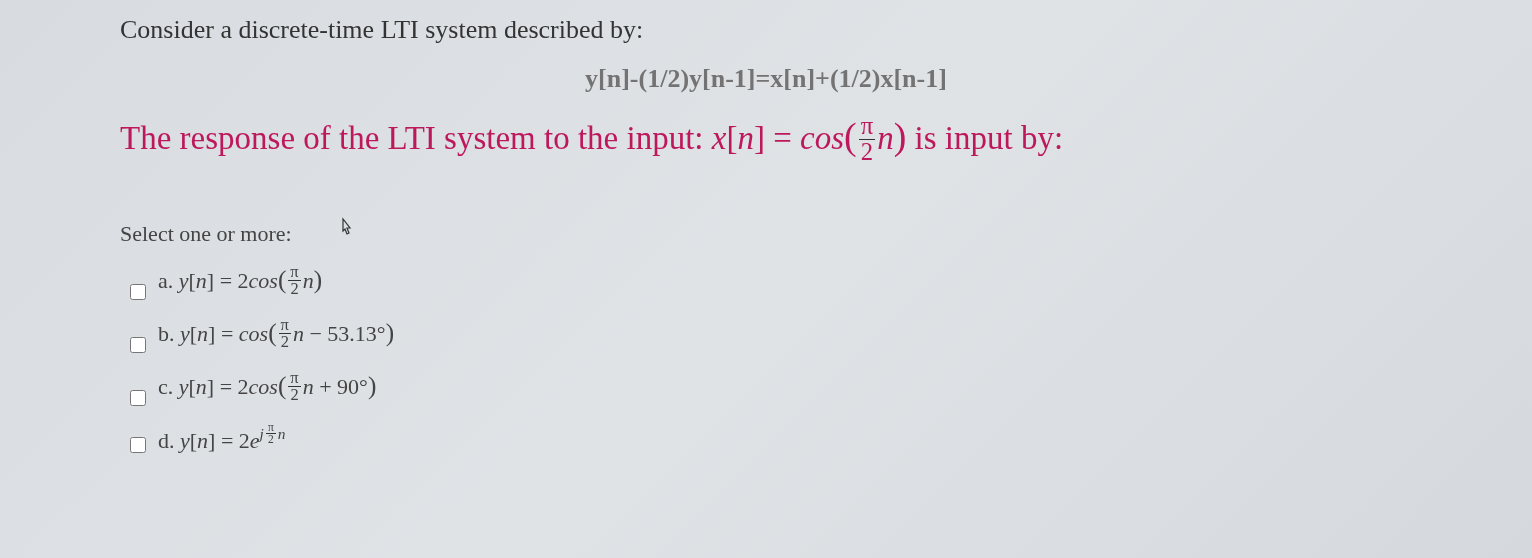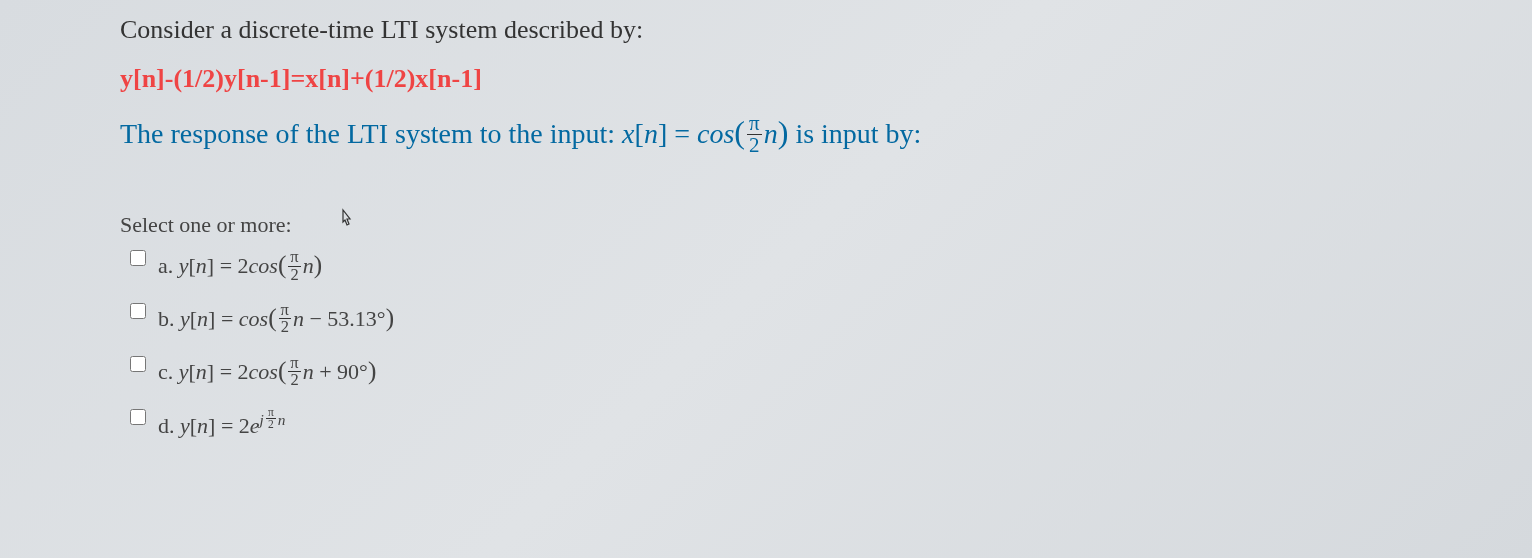--- a/index.html
+++ b/index.html
@@ -16,29 +16,30 @@
       padding: 15px 120px;
       position: relative;
       overflow: hidden;
     }
     .question-intro {
       font-size: 26px;
       margin-bottom: 19px;
       color: #333;
     }
     .equation-main {
+      text-align: center;
       font-size: 26px;
       font-weight: bold;
       margin-bottom: 20px;
-      color: #ef4444;
+      color: #737373;
     }
     .question-line2 {
-      font-size: 28px;
+      font-size: 33px;
       margin-bottom: 50px;
-      color: #0369a1;
+      color: #be185d;
     }
     .math-var {
       font-style: italic;
     }
     .frac {
       display: inline-block;
       vertical-align: middle;
       text-align: center;
       font-size: 0.75em;
       line-height: 1;
@@ -51,34 +52,34 @@
       border-bottom: 1px solid #333;
       padding: 0 2px;
     }
     .frac .den {
       display: block;
       padding: 0 2px;
     }
     .select-label {
       font-size: 22px;
       color: #444;
-      margin-bottom: 12px;
+      margin-bottom: 18px;
       display: inline-block;
     }
     .cursor-icon {
       display: inline-block;
       margin-left: 40px;
       font-size: 20px;
     }
     .options {
       padding-left: 10px;
     }
     .option {
       display: flex;
-      align-items: flex-start;
+      align-items: flex-end;
       margin-bottom: 18px;
       font-size: 22px;
       color: #444;
     }
     .option input[type="checkbox"] {
       width: 16px;
       height: 16px;
       margin-right: 12px;
       cursor: pointer;
     }

